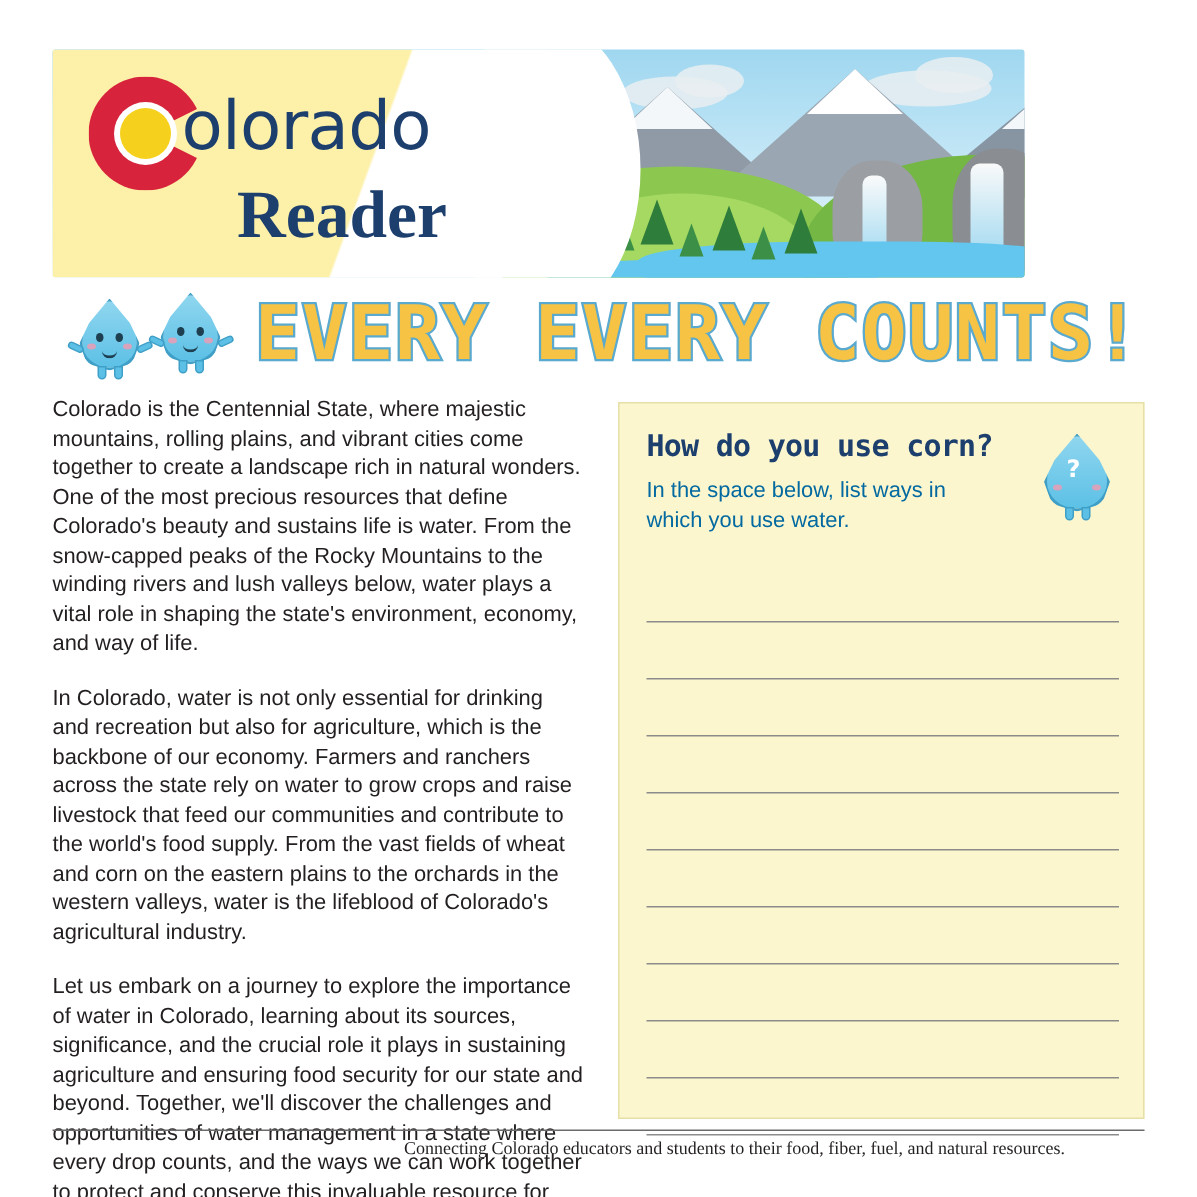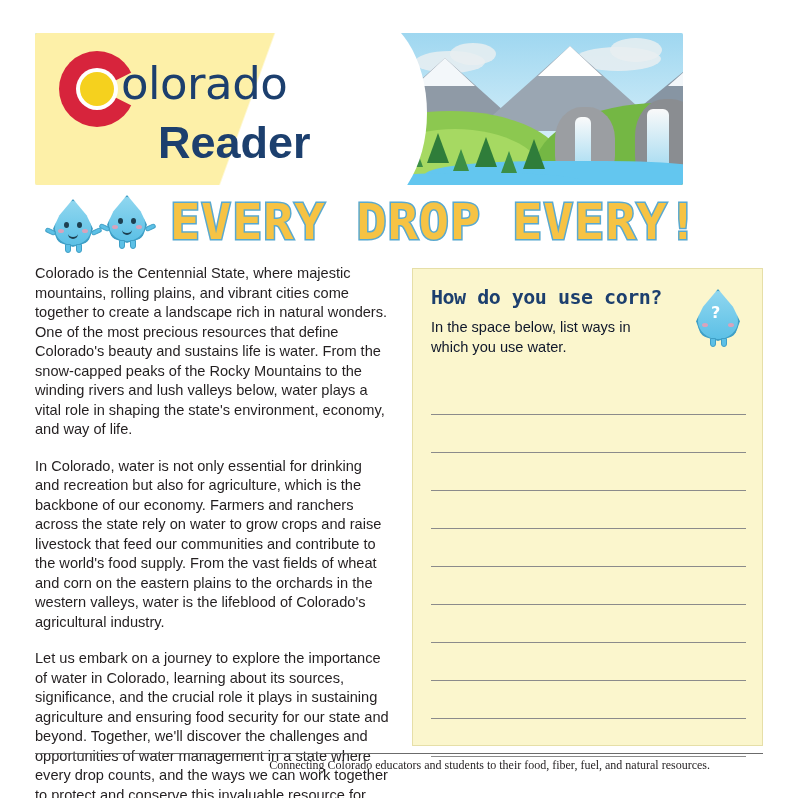--- a/index.html
+++ b/index.html
@@ -133,21 +133,21 @@
     position: absolute;
     left: 62px; top: 2px;
     font-family: "DejaVu Sans", sans-serif;
     font-size: 45px;
     color: #1c3f6e;
     letter-spacing: -0.5px;
   }
   .logo-text2 {
     position: absolute;
     left: 99px; top: 62px;
-    font-family: Liberation Sans, sans-serif;
+    font-family: Liberation Serif, serif;
     font-size: 45px;
     font-weight: bold;
     color: #1c3f6e;
   }
 
   
   .title-row {
     position: absolute;
     left: 35px;
     top: 193px;
@@ -259,21 +259,21 @@
     font-family: "DejaVu Sans Mono", monospace;
     font-size: 20px;
     font-weight: bold;
     color: #1c3f6e;
     letter-spacing: -0.5px;
   }
   .sidebar .sub {
     margin: 8px 18px 0 18px;
     font-size: 14.6px;
     line-height: 20px;
-    color: #0f172a;
+    color: #0369a1;
     width: 215px;
   }
   .lines {
     position: absolute;
     left: 18px;
     top: 108px;
     width: 315px;
   }
   .line {
     height: 37px;
@@ -392,21 +392,21 @@
       <div class="arm r"></div>
     <div class="eye l"></div>
       <div class="eye r"></div>
     <div class="cheek l"></div>
       <div class="cheek r"></div>
     <div class="mouth"></div>
     <div class="leg l"></div>
       <div class="leg r"></div>
   </div>
 
-  <div class="title-text">EVERY DROP EVERY!</div>
+  <div class="title-text">EVERY EVERY COUNTS!</div>
 </div>
 
 <div class="article">
   <p>Colorado is the Centennial State, where majestic mountains, rolling plains, and vibrant cities come together to create a landscape rich in natural wonders. One of the most precious resources that define Colorado's beauty and sustains life is water. From the snow-capped peaks of the Rocky Mountains to the winding rivers and lush valleys below, water plays a vital role in shaping the state's environment, economy, and way of life.</p>
   <p>In Colorado, water is not only essential for drinking and recreation but also for agriculture, which is the backbone of our economy. Farmers and ranchers across the state rely on water to grow crops and raise livestock that feed our communities and contribute to the world's food supply. From the vast fields of wheat and corn on the eastern plains to the orchards in the western valleys, water is the lifeblood of Colorado's agricultural industry.</p>
   <p>Let us embark on a journey to explore the importance of water in Colorado, learning about its sources, significance, and the crucial role it plays in sustaining agriculture and ensuring food security for our state and beyond. Together, we'll discover the challenges and opportunities of water management in a state where every drop counts, and the ways we can work together to protect and conserve this invaluable resource for generations to come.</p>
 </div>
 
 <div class="sidebar">
   <h2>How do you use corn?</h2>

